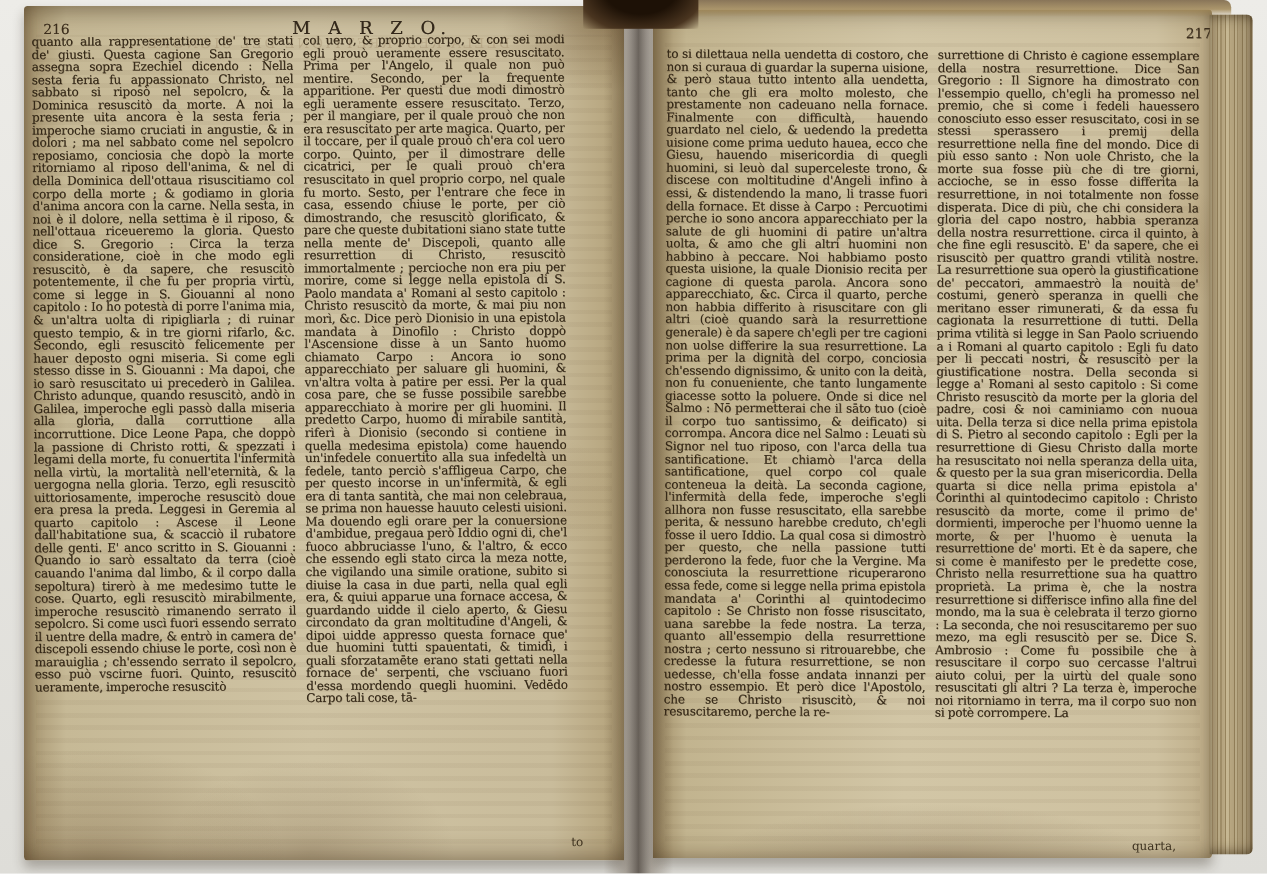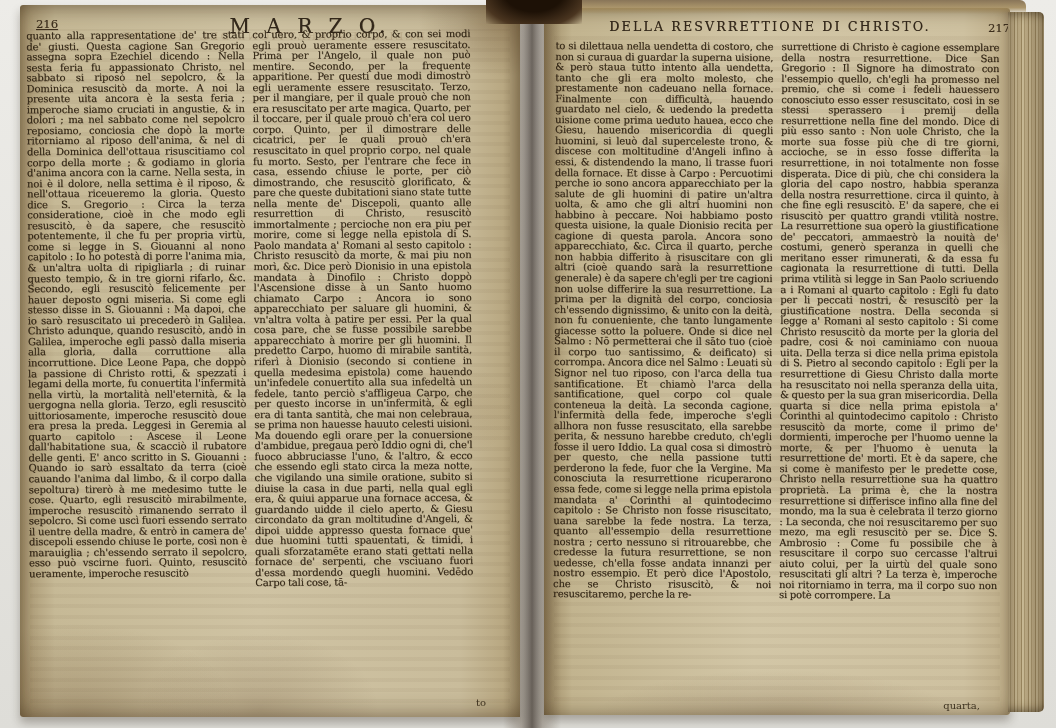--- a/index.html
+++ b/index.html
@@ -43,25 +43,25 @@
     border-radius:0 3px 3px 0;
   }
   
   .page::after{
     content:"";position:absolute;inset:24px 10px 14px 10px;pointer-events:none;
     background:repeating-linear-gradient(0deg, rgba(92,70,45,.055) 0 4px, rgba(92,70,45,0) 4px 10.5px);
   }
 
   
   .folio{position:absolute;font-size:11.5px;color:#3b2d1c;text-shadow:.3px .3px 0 rgba(59,45,28,.5);}
-  .page-left  .folio{left:16px;top:12px;text-decoration:underline;}
+  .page-left  .folio{left:16px;top:12px;}
   .page-right .folio{right:0;top:13px;}
   .running{position:absolute;text-align:center;color:#32271a;white-space:nowrap;
            text-shadow:.3px .3px .3px rgba(50,38,22,.6);}
-  .page-left  .running{left:90px;width:400px;top:9px;font-size:20px;letter-spacing:5px;text-align:center;}
+  .page-left  .running{left:90px;width:400px;top:9px;font-size:15px;letter-spacing:5px;text-align:center;}
   .page-right .running{left:0;width:452px;top:11px;font-size:12.5px;letter-spacing:2.2px;}
 
   
   .bleed{
     position:absolute;left:55px;top:24px;width:390px;text-align:center;
     transform:scaleX(-1);opacity:.20;color:#7a5a38;font-size:11.5px;letter-spacing:2px;
     filter:blur(.4px);white-space:nowrap;pointer-events:none;
   }
 
   
@@ -124,21 +124,20 @@
     <div class="bleed">DELLA RESVRRETTIONE DEL SIGNORE.</div>
     <div class="cols">
       <div class="col">quanto alla rappresentatione de' tre stati de' giusti. Questa cagione San Gregorio assegna sopra Ezechiel dicendo : Nella sesta feria fu appassionato Christo, nel sabbato si riposò nel sepolcro, &amp; la Dominica resuscitò da morte. A noi la presente uita ancora è la sesta feria ; imperoche siamo cruciati in angustie, &amp; in dolori ; ma nel sabbato come nel sepolcro reposiamo, conciosia che dopò la morte ritorniamo al riposo dell'anima, &amp; nel di della Dominica dell'ottaua risuscitiamo col corpo della morte ; &amp; godiamo in gloria d'anima ancora con la carne. Nella sesta, in noi è il dolore, nella settima è il riposo, &amp; nell'ottaua riceueremo la gloria. Questo dice S. Gregorio : Circa la terza consideratione, cioè in che modo egli resuscitò, è da sapere, che resuscitò potentemente, il che fu per propria virtù, come si legge in S. Giouanni al nono capitolo : Io ho potestà di porre l'anima mia, &amp; un'altra uolta di ripigliarla ; di ruinar questo tempio, &amp; in tre giorni rifarlo, &amp;c. Secondo, egli resuscitò felicemente per hauer deposto ogni miseria. Si come egli stesso disse in S. Giouanni : Ma dapoi, che io sarò resuscitato ui precederò in Galilea. Christo adunque, quando resuscitò, andò in Galilea, imperoche egli passò dalla miseria alla gloria, dalla corruttione alla incorruttione. Dice Leone Papa, che doppò la passione di Christo rotti, &amp; spezzati i legami della morte, fu conuertita l'infermità nella virtù, la mortalità nell'eternità, &amp; la uergogna nella gloria. Terzo, egli resuscitò uittoriosamente, imperoche resuscitò doue era presa la preda. Leggesi in Geremia al quarto capitolo : Ascese il Leone dall'habitatione sua, &amp; scacciò il rubatore delle genti. E' anco scritto in S. Giouanni : Quando io sarò essaltato da terra (cioè cauando l'anima dal limbo, &amp; il corpo dalla sepoltura) tirerò à me medesimo tutte le cose. Quarto, egli resuscitò mirabilmente, imperoche resuscitò rimanendo serrato il sepolcro. Si come uscì fuori essendo serrato il uentre della madre, &amp; entrò in camera de' discepoli essendo chiuse le porte, così non è marauiglia ; ch'essendo serrato il sepolcro, esso può vscirne fuori. Quinto, resuscitò ueramente, imperoche resuscitò</div>
       <div class="col">col uero, &amp; proprio corpo, &amp; con sei modi egli prouò ueramente essere resuscitato. Prima per l'Angelo, il quale non può mentire. Secondo, per la frequente apparitione. Per questi due modi dimostrò egli ueramente essere resuscitato. Terzo, per il mangiare, per il quale prouò che non era resuscitato per arte magica. Quarto, per il toccare, per il quale prouò ch'era col uero corpo. Quinto, per il dimostrare delle cicatrici, per le quali prouò ch'era resuscitato in quel proprio corpo, nel quale fu morto. Sesto, per l'entrare che fece in casa, essendo chiuse le porte, per ciò dimostrando, che resuscitò glorificato, &amp; pare che queste dubitationi siano state tutte nella mente de' Discepoli, quanto alle resurrettion di Christo, resuscitò immortalmente ; percioche non era piu per morire, come si legge nella epistola di S. Paolo mandata a' Romani al sesto capitolo : Christo resuscitò da morte, &amp; mai piu non morì, &amp;c. Dice però Dionisio in una epistola mandata à Dinofilo : Christo doppò l'Ascensione disse à un Santo huomo chiamato Carpo : Ancora io sono apparecchiato per saluare gli huomini, &amp; vn'altra volta à patire per essi. Per la qual cosa pare, che se fusse possibile sarebbe apparecchiato à morire per gli huomini. Il predetto Carpo, huomo di mirabile santità, riferì à Dionisio (secondo si contiene in quella medesima epistola) come hauendo un'infedele conuertito alla sua infedeltà un fedele, tanto perciò s'affligeua Carpo, che per questo incorse in un'infermità, &amp; egli era di tanta santità, che mai non celebraua, se prima non hauesse hauuto celesti uisioni. Ma douendo egli orare per la conuersione d'ambidue, pregaua però Iddio ogni di, che'l fuoco abbruciasse l'uno, &amp; l'altro, &amp; ecco che essendo egli stato circa la meza notte, che vigilando una simile oratione, subito si diuise la casa in due parti, nella qual egli era, &amp; quiui apparue una fornace accesa, &amp; guardando uidde il cielo aperto, &amp; Giesu circondato da gran moltitudine d'Angeli, &amp; dipoi uidde appresso questa fornace que' due huomini tutti spauentati, &amp; timidi, i quali sforzatamēte erano stati gettati nella fornace de' serpenti, che vsciuano fuori d'essa mordendo quegli huomini. Vedēdo Carpo tali cose, tā-</div>
     </div>
     <span class="catchword">to</span>
   </div>
 
   <div class="page page-right">
     <span class="folio">217</span>
-    <div class="running">DELLA RESVRRETTIONE DI CHRISTO.</div>
     <div class="cols">
       <div class="col">to si dilettaua nella uendetta di costoro, che non si curaua di guardar la superna uisione, &amp; però staua tutto intento alla uendetta, tanto che gli era molto molesto, che prestamente non cadeuano nella fornace. Finalmente con difficultà, hauendo guardato nel cielo, &amp; uedendo la predetta uisione come prima ueduto hauea, ecco che Giesu, hauendo misericordia di quegli huomini, si leuò dal superceleste trono, &amp; discese con moltitudine d'Angeli infino à essi, &amp; distendendo la mano, li trasse fuori della fornace. Et disse à Carpo : Percuotimi perche io sono ancora apparecchiato per la salute de gli huomini di patire un'altra uolta, &amp; amo che gli altri huomini non habbino à peccare. Noi habbiamo posto questa uisione, la quale Dionisio recita per cagione di questa parola. Ancora sono apparecchiato, &amp;c. Circa il quarto, perche non habbia differito à risuscitare con gli altri (cioè quando sarà la resurrettione generale) è da sapere ch'egli per tre cagioni non uolse differire la sua resurrettione. La prima per la dignità del corpo, conciosia ch'essendo dignissimo, &amp; unito con la deità, non fu conueniente, che tanto lungamente giacesse sotto la poluere. Onde si dice nel Salmo : Nō permetterai che il sāto tuo (cioè il corpo tuo santissimo, &amp; deificato) si corrompa. Ancora dice nel Salmo : Leuati sù Signor nel tuo riposo, con l'arca della tua santificatione. Et chiamò l'arca della santificatione, quel corpo col quale conteneua la deità. La seconda cagione, l'infermità della fede, imperoche s'egli allhora non fusse resuscitato, ella sarebbe perita, &amp; nessuno harebbe creduto, ch'egli fosse il uero Iddio. La qual cosa si dimostrò per questo, che nella passione tutti perderono la fede, fuor che la Vergine. Ma conosciuta la resurrettione ricuperarono essa fede, come si legge nella prima epistola mandata a' Corinthi al quintodecimo capitolo : Se Christo non fosse risuscitato, uana sarebbe la fede nostra. La terza, quanto all'essempio della resurrettione nostra ; certo nessuno si ritrouarebbe, che credesse la futura resurrettione, se non uedesse, ch'ella fosse andata innanzi per nostro essempio. Et però dice l'Apostolo, che se Christo risuscitò, &amp; noi resuscitaremo, perche la re-</div>
       <div class="col">surrettione di Christo è cagione essemplare della nostra resurrettione. Dice San Gregorio : Il Signore ha dimostrato con l'essempio quello, ch'egli ha promesso nel premio, che si come i fedeli hauessero conosciuto esso esser resuscitato, cosi in se stessi sperassero i premij della resurrettione nella fine del mondo. Dice di più esso santo : Non uole Christo, che la morte sua fosse più che di tre giorni, accioche, se in esso fosse differita la resurrettione, in noi totalmente non fosse disperata. Dice di più, che chi considera la gloria del capo nostro, habbia speranza della nostra resurrettione. circa il quinto, à che fine egli resuscitò. E' da sapere, che ei risuscitò per quattro grandi vtilità nostre. La resurrettione sua operò la giustificatione de' peccatori, ammaestrò la nouità de' costumi, generò speranza in quelli che meritano esser rimunerati, &amp; da essa fu cagionata la resurrettione di tutti. Della prima vtilità si legge in San Paolo scriuendo a i Romani al quarto capitolo : Egli fu dato per li peccati nostri, &amp; resuscitò per la giustificatione nostra. Della seconda si legge a' Romani al sesto capitolo : Si come Christo resuscitò da morte per la gloria del padre, cosi &amp; noi caminiamo con nuoua uita. Della terza si dice nella prima epistola di S. Pietro al secondo capitolo : Egli per la resurrettione di Giesu Christo dalla morte ha resuscitato noi nella speranza della uita, &amp; questo per la sua gran misericordia. Della quarta si dice nella prima epistola a' Corinthi al quintodecimo capitolo : Christo resuscitò da morte, come il primo de' dormienti, imperoche per l'huomo uenne la morte, &amp; per l'huomo è uenuta la resurrettione de' morti. Et è da sapere, che si come è manifesto per le predette cose, Christo nella resurrettione sua ha quattro proprietà. La prima è, che la nostra resurrettione si differisce infino alla fine del mondo, ma la sua è celebrata il terzo giorno : La seconda, che noi resuscitaremo per suo mezo, ma egli resuscitò per se. Dice S. Ambrosio : Come fu possibile che à resuscitare il corpo suo cercasse l'altrui aiuto colui, per la uirtù del quale sono resuscitati gli altri ? La terza è, imperoche noi ritorniamo in terra, ma il corpo suo non si potè corrompere. La</div>
     </div>
     <span class="catchword">quarta,</span>
   </div>
 
   <div class="gutter-shadow"></div>
   <div class="spine-top"></div>
   <div class="top-edge-right"></div>

